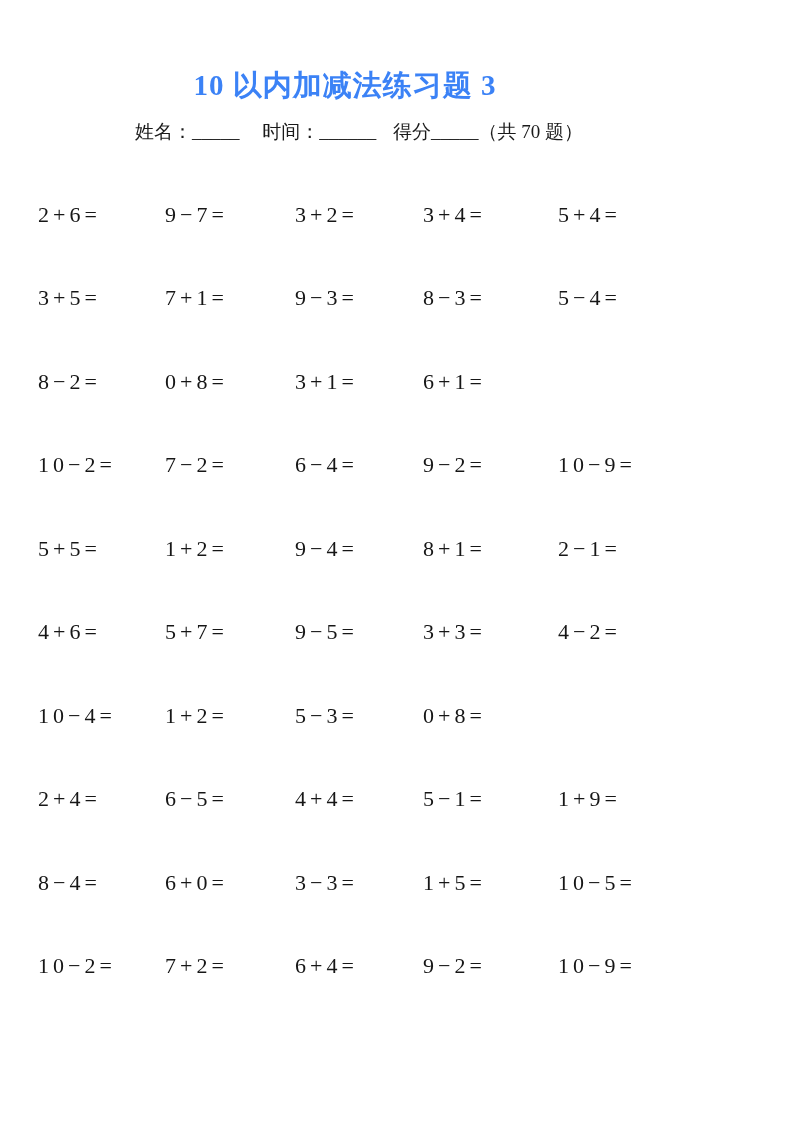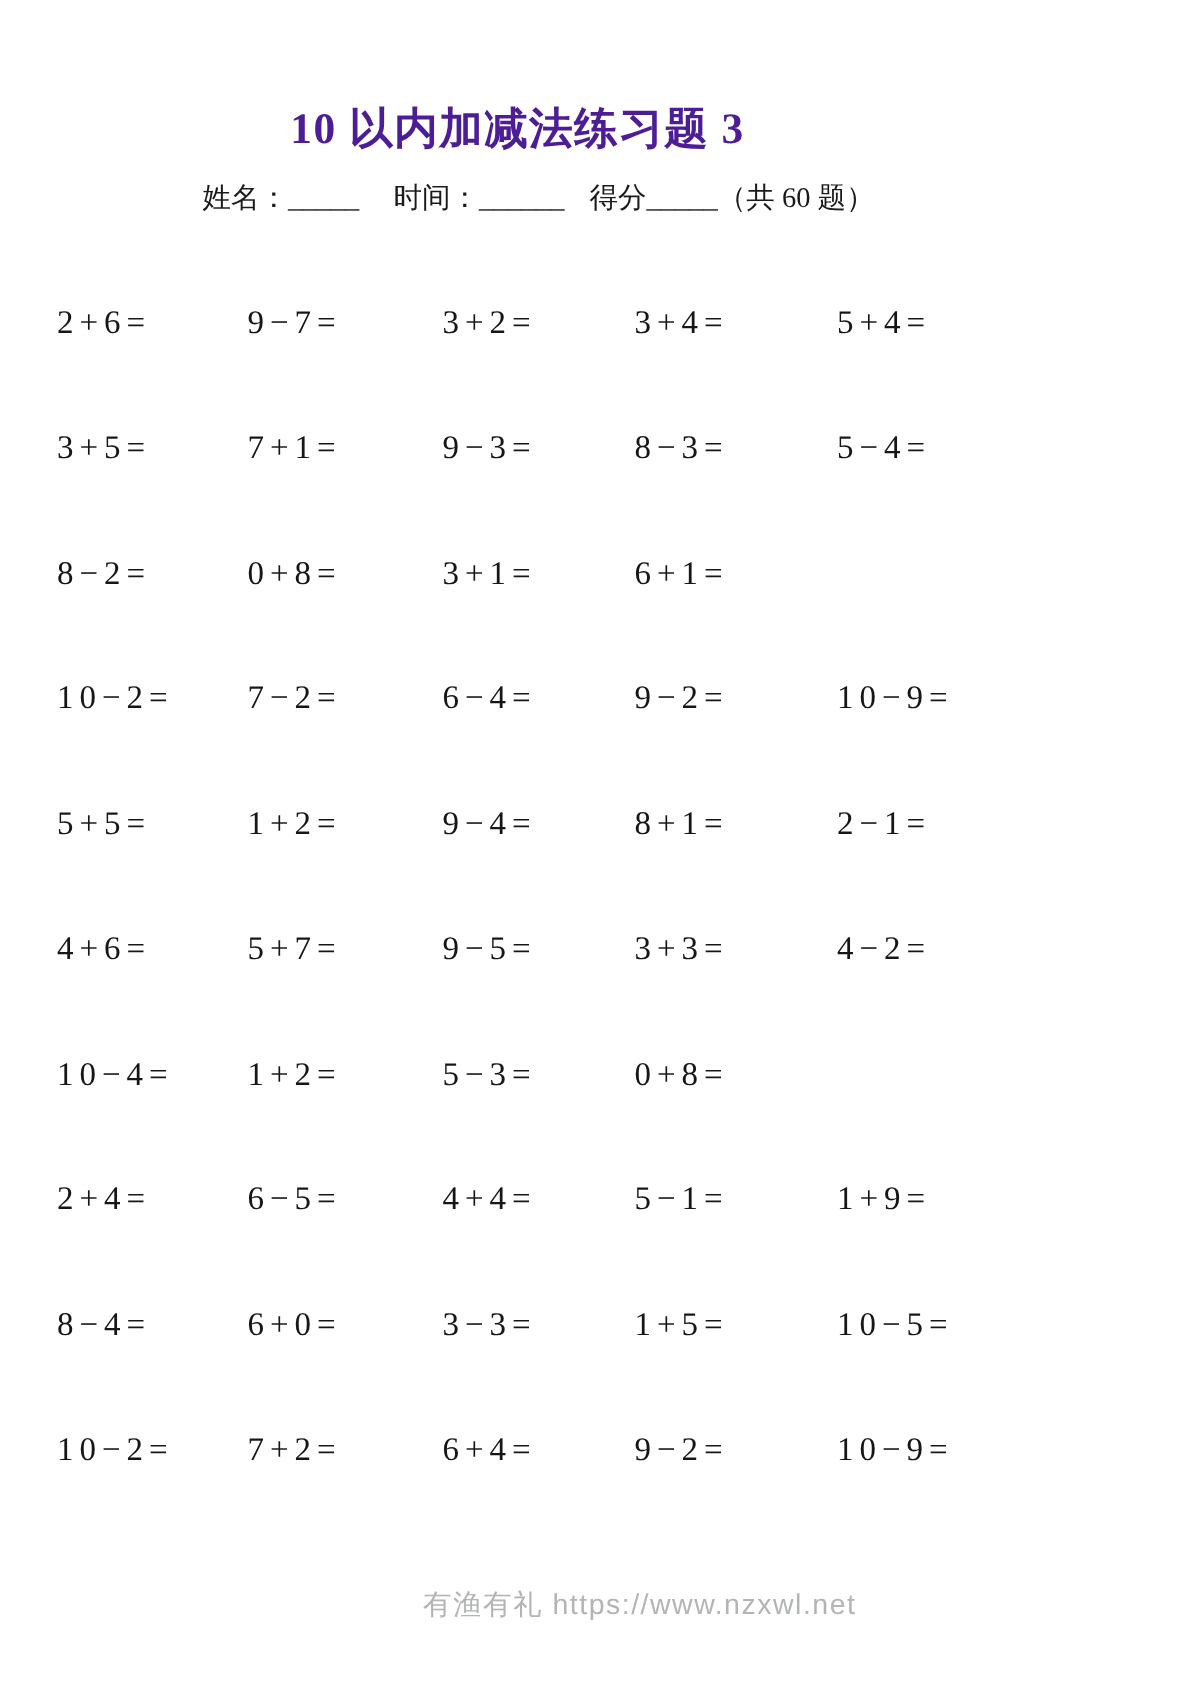--- a/index.html
+++ b/index.html
@@ -14,21 +14,21 @@
   }
   .title {
     position: absolute;
     top: 66px;
     left: 0;
     width: 690px;
     margin: 0;
     text-align: center;
     font-size: 29px;
     font-weight: 700;
-    color: #4c1d95;
+    color: #3b82f6;
     letter-spacing: 1px;
     white-space: nowrap;
   }
   .header-line {
     position: absolute;
     top: 119px;
     left: 135px;
     font-size: 19px;
     white-space: nowrap;
     color: #1a1a1a;
@@ -76,21 +76,21 @@
 </head>
 <body>
 
 <div class="page">
 
   <h1 class="title">10 以内加减法练习题 3</h1>
 
   <div class="header-line">
     <span>姓名：</span><span class="blank">_____</span>
     <span class="gap-time">时间：</span><span class="blank">______</span>
-    <span class="gap-score">得分</span><span class="blank">_____</span><span>（共 60 题）</span>
+    <span class="gap-score">得分</span><span class="blank">_____</span><span>（共 70 题）</span>
   </div>
 
   <div class="problems">
     <div class="prow">
       <div class="cell">2+6=</div>
       <div class="cell">9−7=</div>
       <div class="cell">3+2=</div>
       <div class="cell">3+4=</div>
       <div class="cell">5+4=</div>
     </div>
@@ -150,15 +150,14 @@
     </div>
     <div class="prow">
       <div class="cell">10−2=</div>
       <div class="cell">7+2=</div>
       <div class="cell">6+4=</div>
       <div class="cell">9−2=</div>
       <div class="cell">10−9=</div>
     </div>
   </div>
 
-  <div class="footer">有渔有礼 https://www.nzxwl.net</div>
 
 </div>
 
 </body></html>

